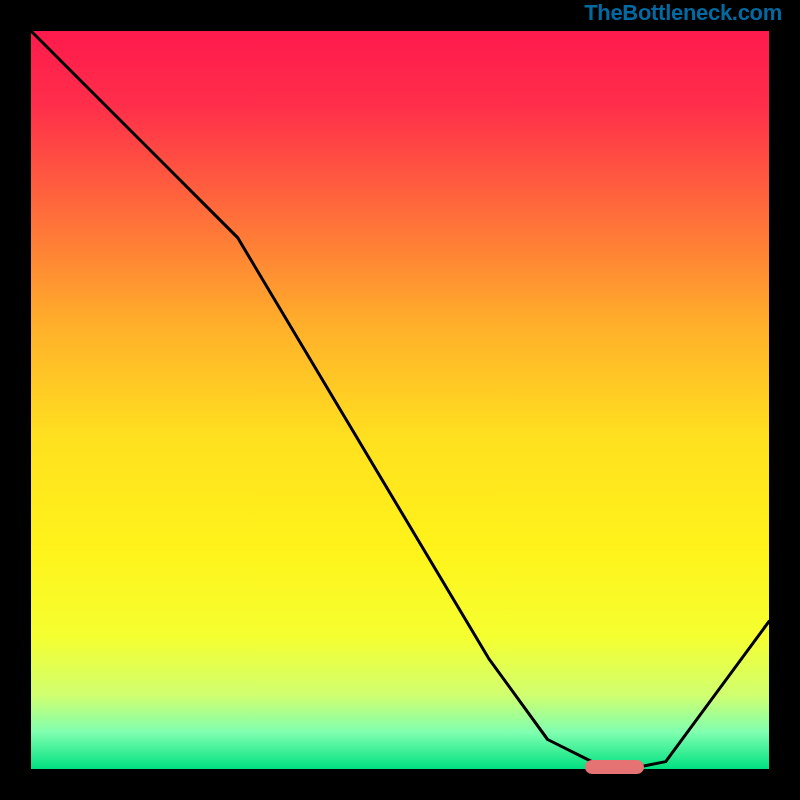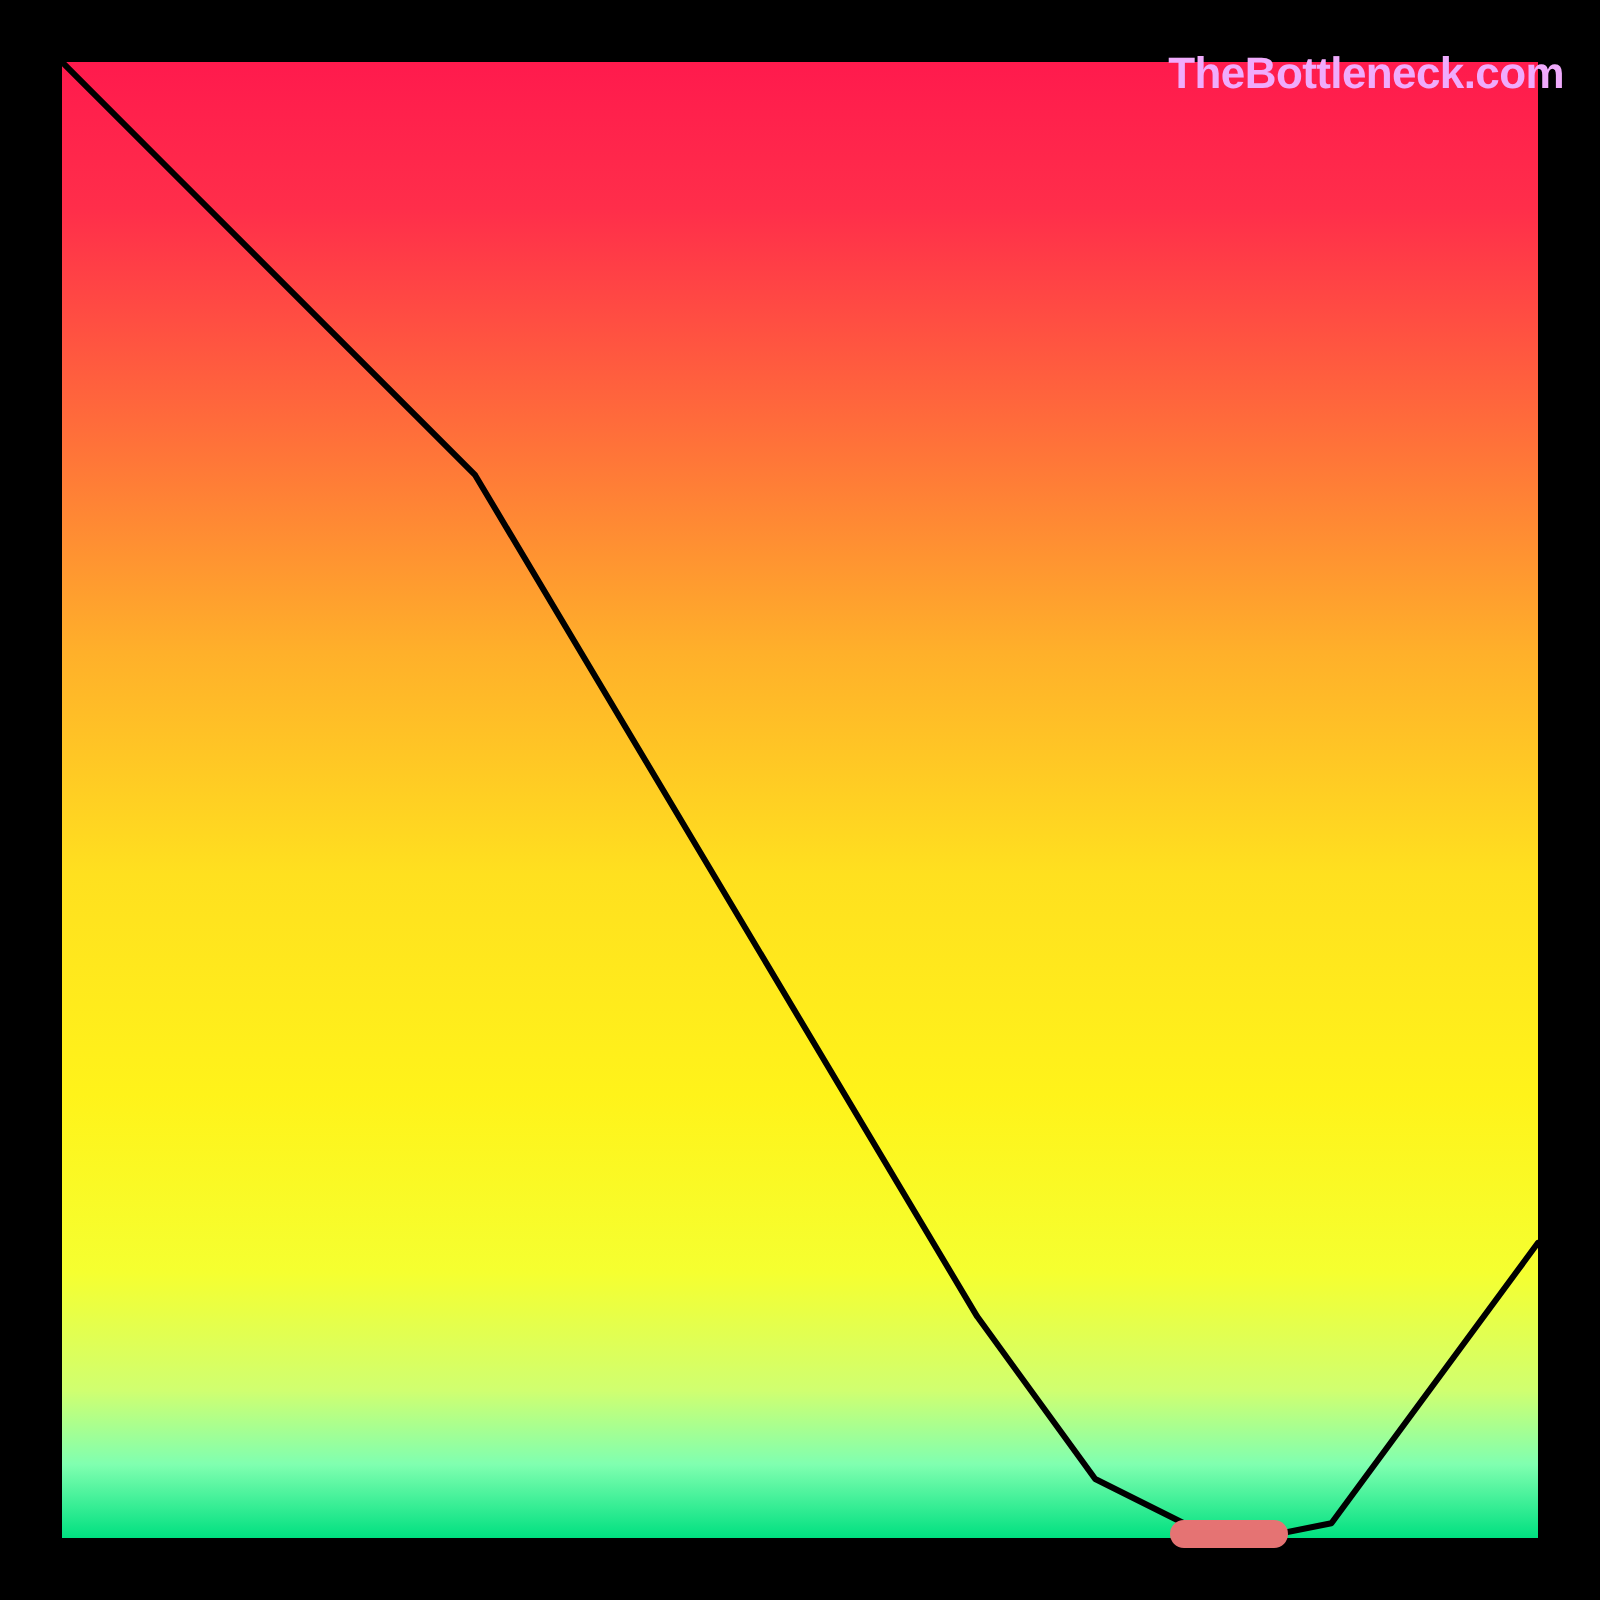--- a/index.html
+++ b/index.html
@@ -28,23 +28,23 @@
   }
   .curve-svg {
     position: absolute;
     left: 0;
     top: 0;
     width: 100%;
     height: 100%;
   }
   .watermark {
     position: absolute;
-    top: 24px;
+    top: 0;
     right: 18px;
-    color: #f0abfc;
+    color: #0369a1;
     font-size: 22px;
     font-weight: bold;
     letter-spacing: -0.3px;
   }
   .marker {
     position: absolute;
     background: #e57373;
     border-radius: 7px;
     height: 14px;
     width: 58px;

